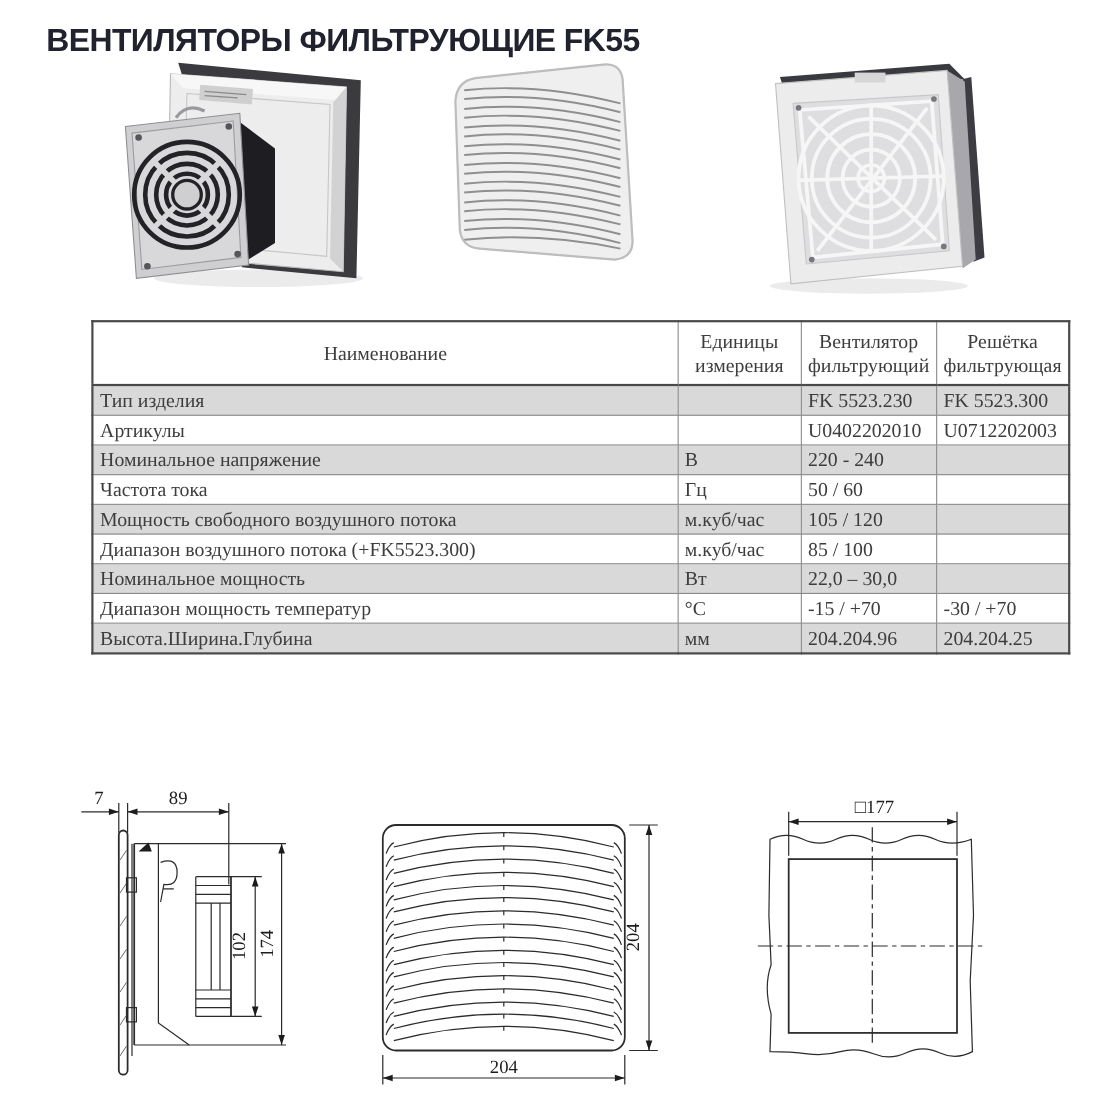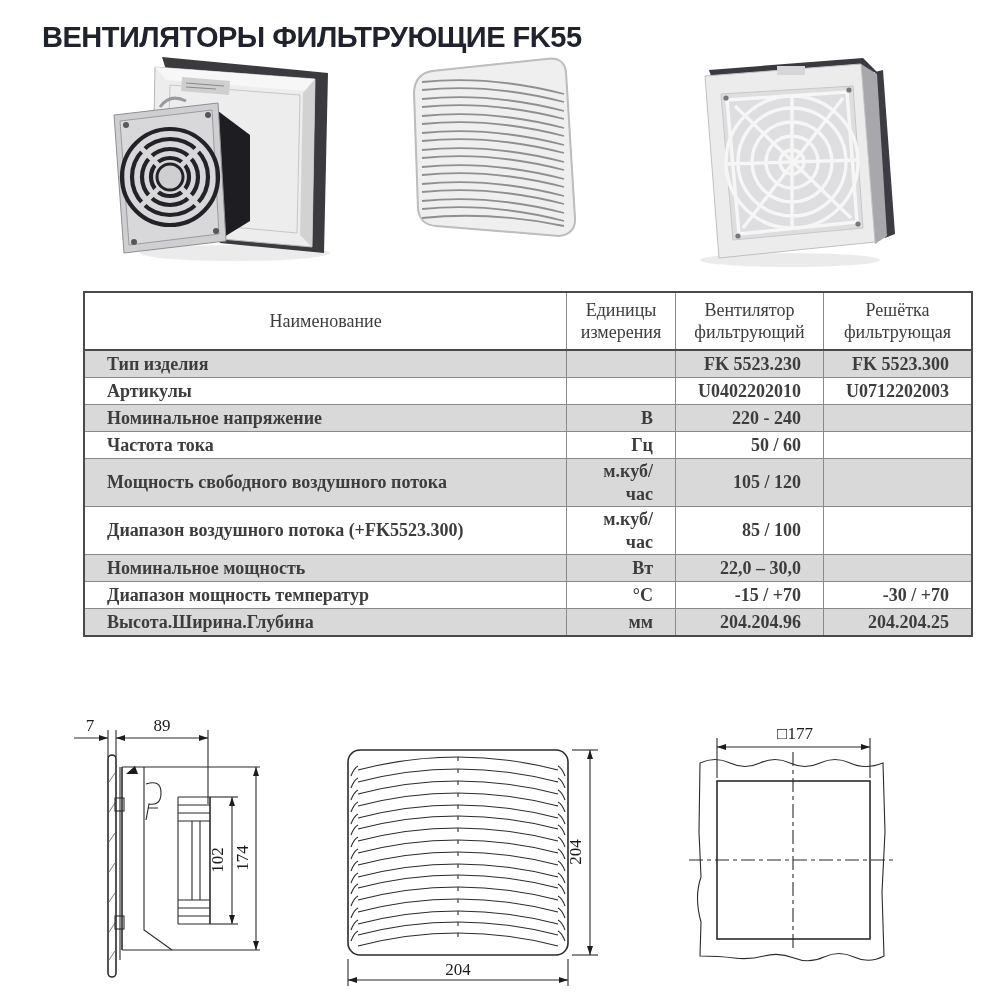--- a/index.html
+++ b/index.html
@@ -8,22 +8,22 @@
   .title{position:absolute;left:42px;top:2px;font-family:"Liberation Sans", sans-serif;
          font-weight:800;font-size:29px;letter-spacing:-0.5px;color:#20222e;white-space:nowrap;}
   .photo{position:absolute;}
   
   .spec{position:absolute;left:55px;top:291px;width:890px;border-collapse:collapse;
         font-size:18px;color:#3d3d3d;margin-left:28px;}
   .spec th,.spec td{border:1px solid #8a8a8a;line-height:1.25;}
   .spec{border:2px solid #4a4a4a;}
   .spec thead th{height:52px;font-weight:normal;text-align:center;vertical-align:middle;
                  border-bottom:2px solid #4a4a4a;background:#fff;padding:2px 6px;}
-  .spec td{height:24px;padding:1px 22px;font-weight:bold;}
-  .spec td.c{text-align:right;}
+  .spec td{height:24px;padding:1px 6px;}
+  .spec td.c{text-align:left;}
   .spec col.c1{width:550px}.spec col.c2{width:113px}.spec col.c3{width:114px}.spec col.c4{width:113px}
   .spec tbody tr:nth-child(odd) td{background:#d9d9d9;}
   
   svg text{font-family:"Liberation Serif", serif;fill:#1c1c1c;}
   .dwg{position:absolute;}
   .thin{stroke:#2b2b2b;stroke-width:1.1;fill:none;}
   .thick{stroke:#2b2b2b;stroke-width:1.6;fill:none;}
   .arr{fill:#1c1c1c;stroke:none;}
 </style>
 </head>

